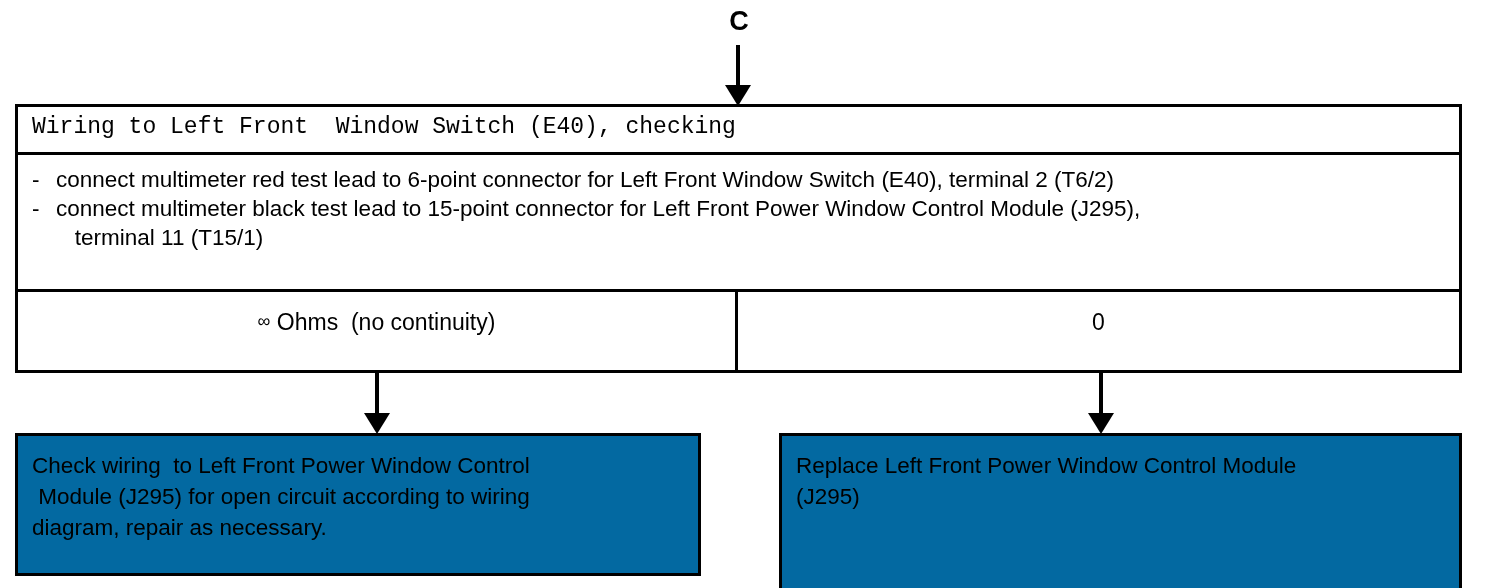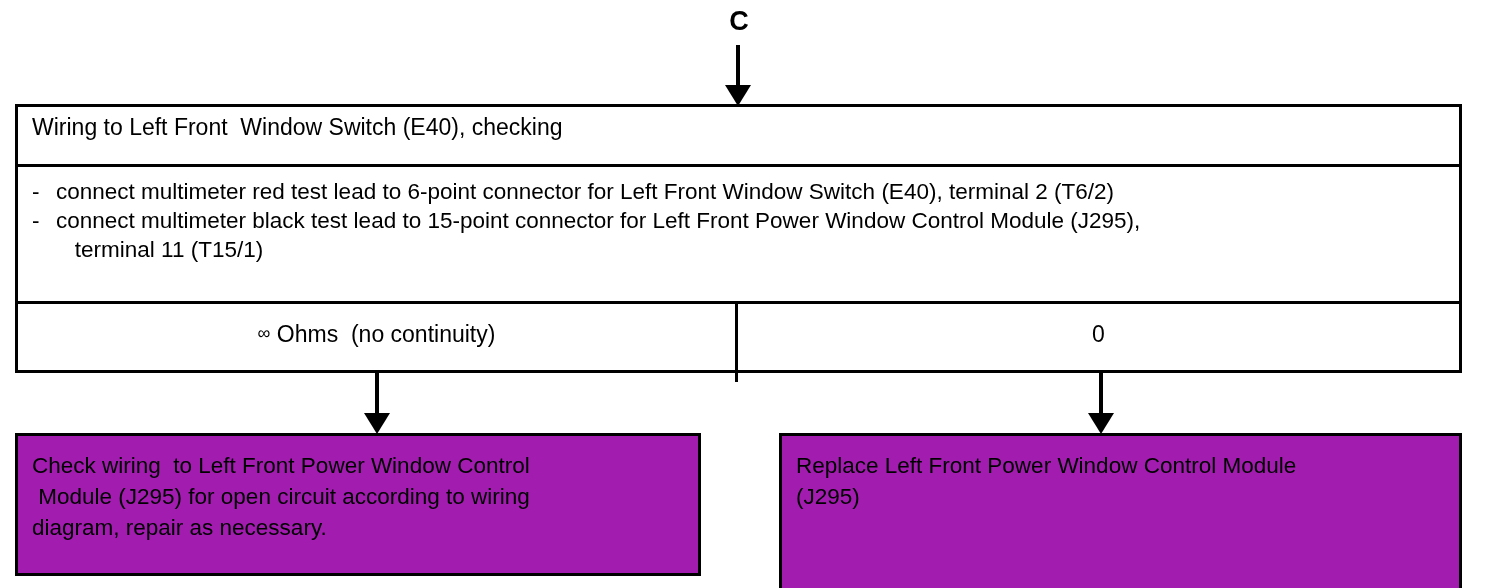--- a/index.html
+++ b/index.html
@@ -111,21 +111,21 @@
   .result-cell .inf {
     font-size: 18px;
     position: relative;
     top: -1px;
   }
 
   
   .outcome-box {
     position: absolute;
     border: 3px solid #000;
-    background: #a21caf;
+    background: #0369a1;
     box-sizing: border-box;
     padding: 14px 10px 10px 14px;
   }
   .outcome-text {
     font-size: 22.5px;
     line-height: 31px;
     white-space: pre-wrap;
   }
 </style>
 </head>
@@ -135,21 +135,21 @@
 
   <div class="connector-label" style="left: 722px; top: 8px; width: 34px;">C</div>
 
   <div class="arrow" style="left: 724px; top: 45px; width: 28px; height: 61px;">
     <div class="shaft" style="height: 41px;"></div>
     <div class="head"></div>
   </div>
 
   <div class="test-box" style="left: 15px; top: 104px; width: 1447px; height: 269px;">
 
-    <div class="title-row" style="height: 60px;">
+    <div class="title-row" style="height: 48px; font-family: Liberation Mono, monospace;">
       <div class="title-text">Wiring to Left Front  Window Switch (E40), checking</div>
     </div>
 
     <div class="steps-row" style="height: 137px;">
       <div class="step-line">
         <span class="dash">-</span>
         <span class="step-text">connect multimeter red test lead to 6-point connector for Left Front Window Switch (E40), terminal 2 (T6/2)</span>
       </div>
       <div class="step-line">
         <span class="dash">-</span>

